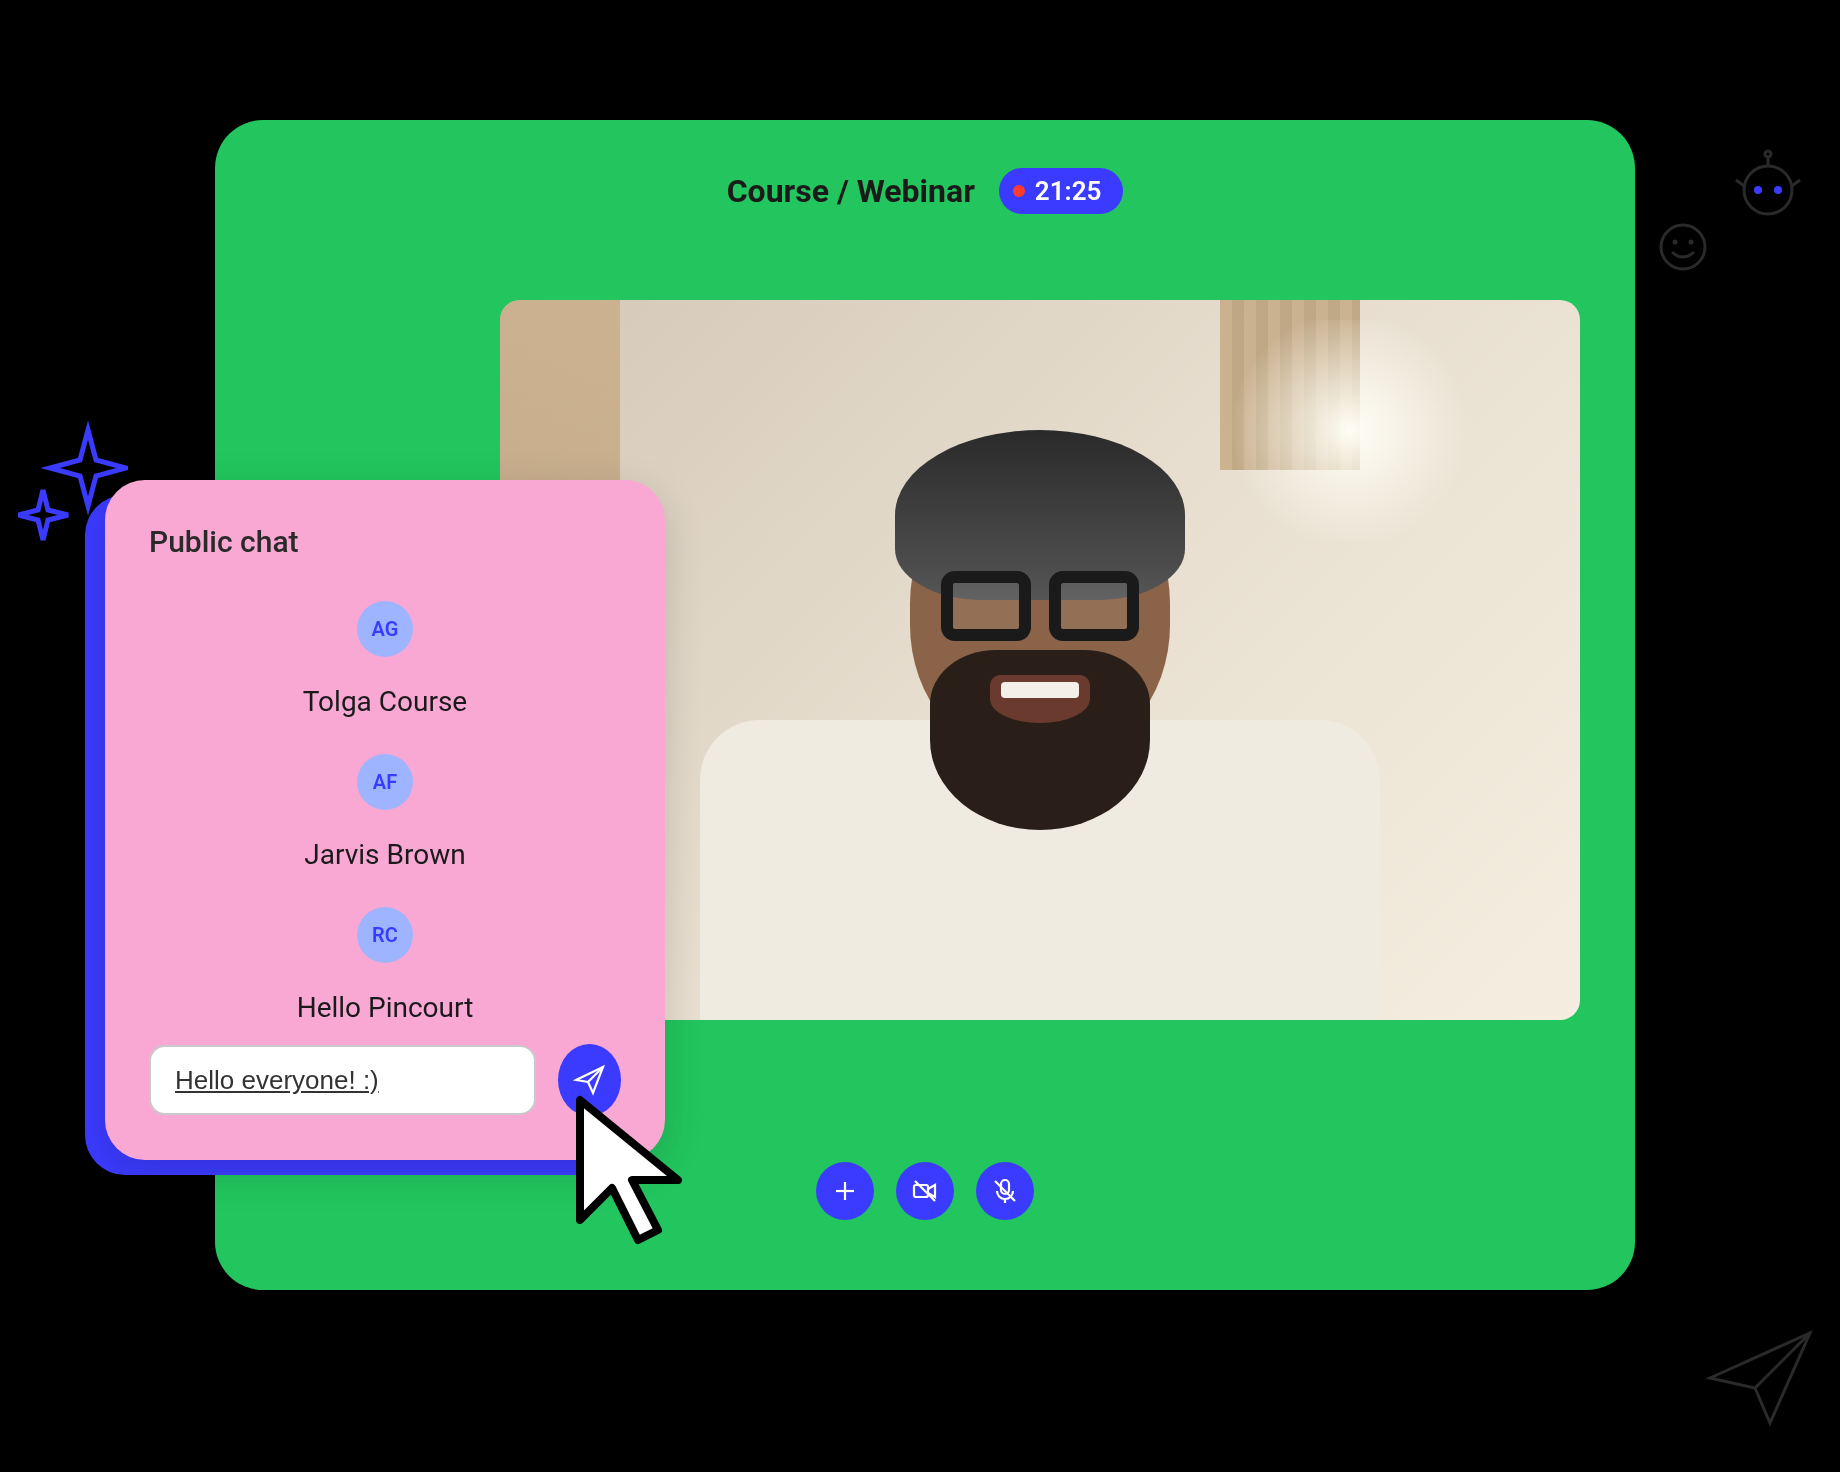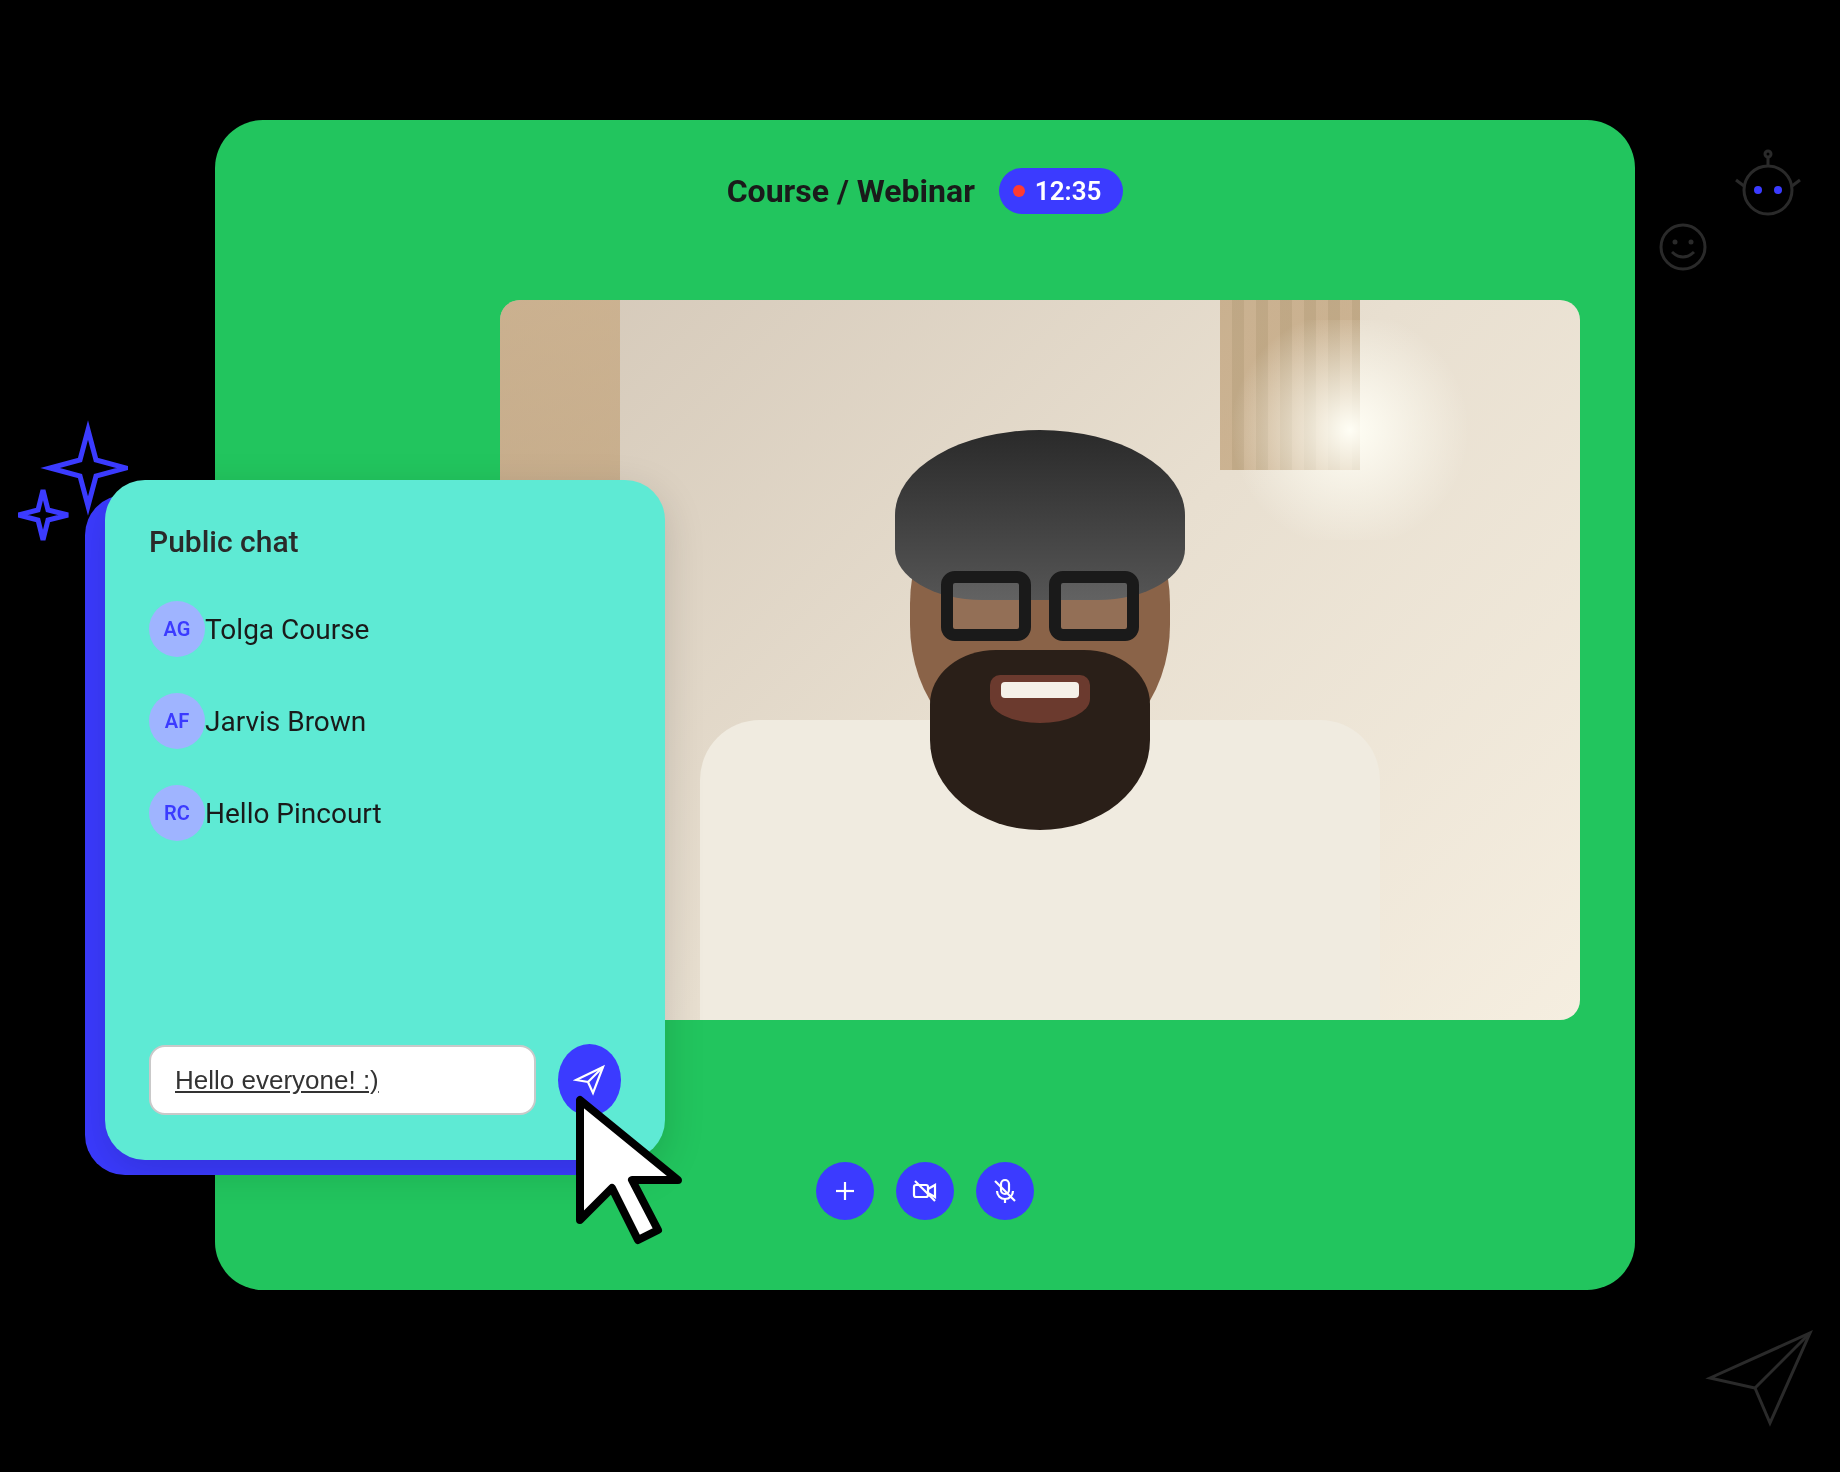--- a/index.html
+++ b/index.html
@@ -221,35 +221,37 @@
     height: 680px;
     background: #3b3bff;
     border-radius: 40px;
   }
   .chat-panel {
     position: absolute;
     left: 105px;
     top: 480px;
     width: 560px;
     height: 680px;
-    background: #5eead4;
+    background: #f9a8d4;
     border-radius: 40px;
     padding: 44px 44px 32px;
     box-shadow: 0 12px 40px rgba(0,0,0,0.15);
   }
   .chat-title {
     font-size: 30px;
     font-weight: 500;
     color: #2a2a2a;
     margin-bottom: 42px;
   }
   .participant {
     display: flex;
     align-items: center;
+    gap: 28px;
     margin-bottom: 36px;
+    flex-direction: column;
   }
   .avatar {
     width: 56px;
     height: 56px;
     border-radius: 50%;
     background: #9fb4ff;
     color: #3b3bff;
     display: flex;
     align-items: center;
     justify-content: center;
@@ -364,21 +366,21 @@
     <path d="M55 70 L110 15"></path>
   </svg>
 </div>
 
 <div class="main-window">
 
   <div class="header">
     <div class="header-title">Course / Webinar</div>
     <div class="rec-badge">
       <span class="rec-dot"></span>
-      <span>12:35</span>
+      <span>21:25</span>
     </div>
   </div>
 
   <div class="video-frame">
     <div class="video-inner">
       <div class="wood-left"></div>
       <div class="wood-right"></div>
       <div class="light"></div>
       <div class="person">
         <div class="shirt"></div>

